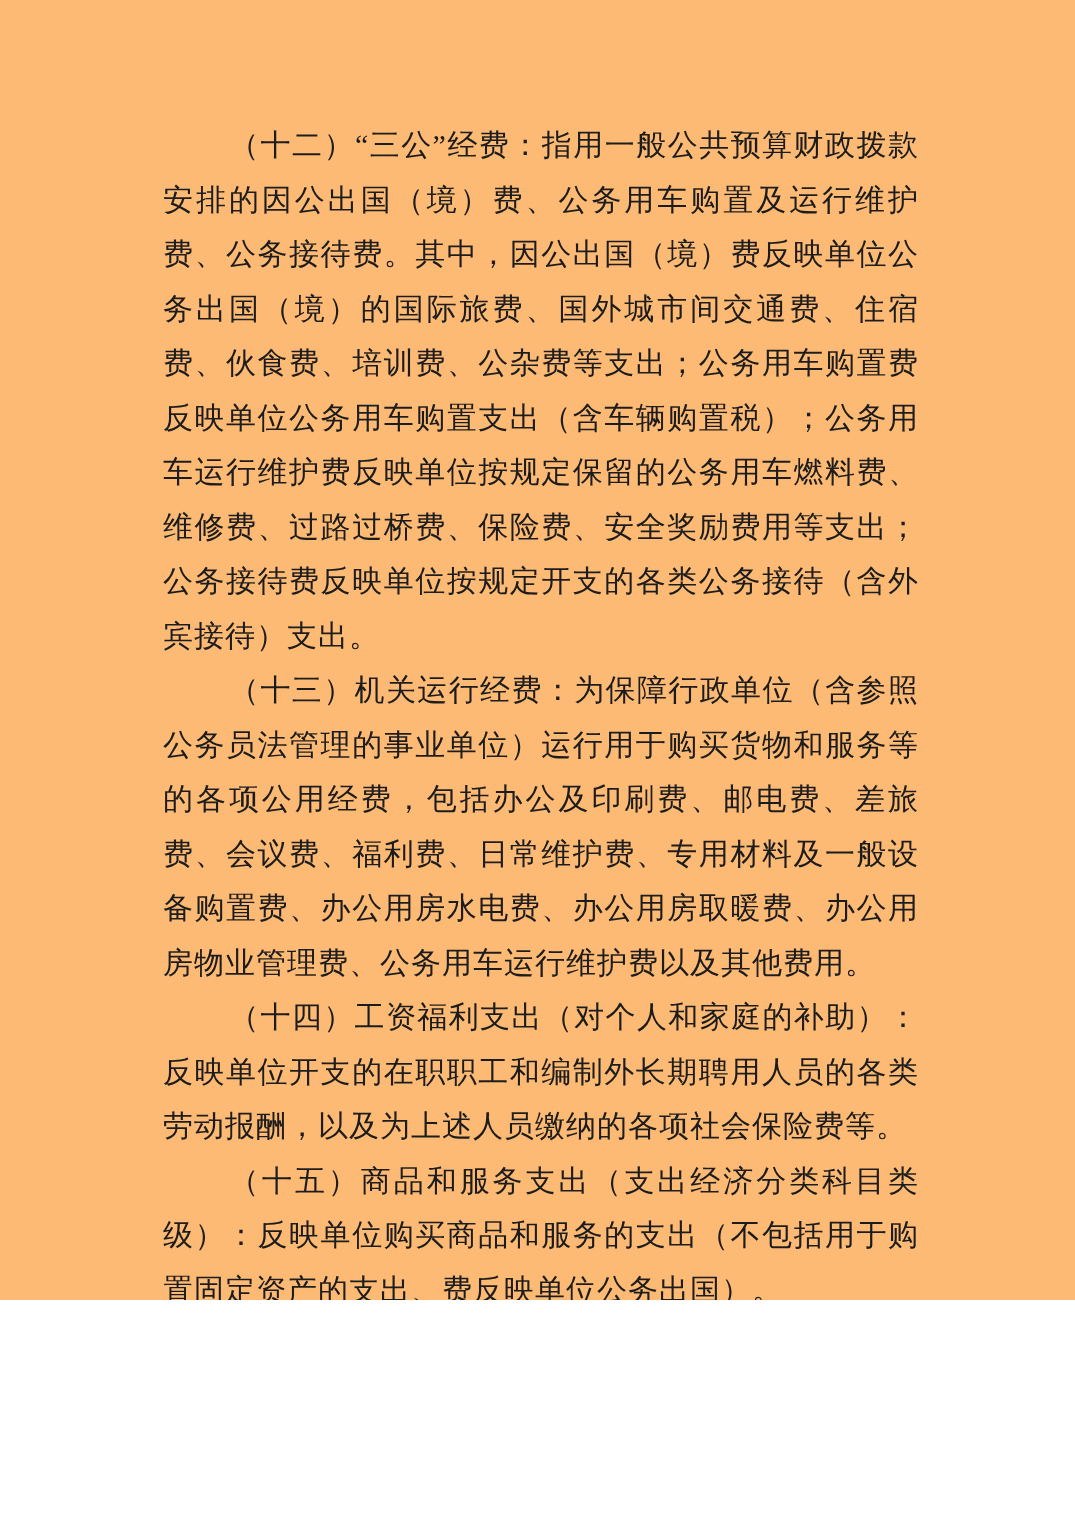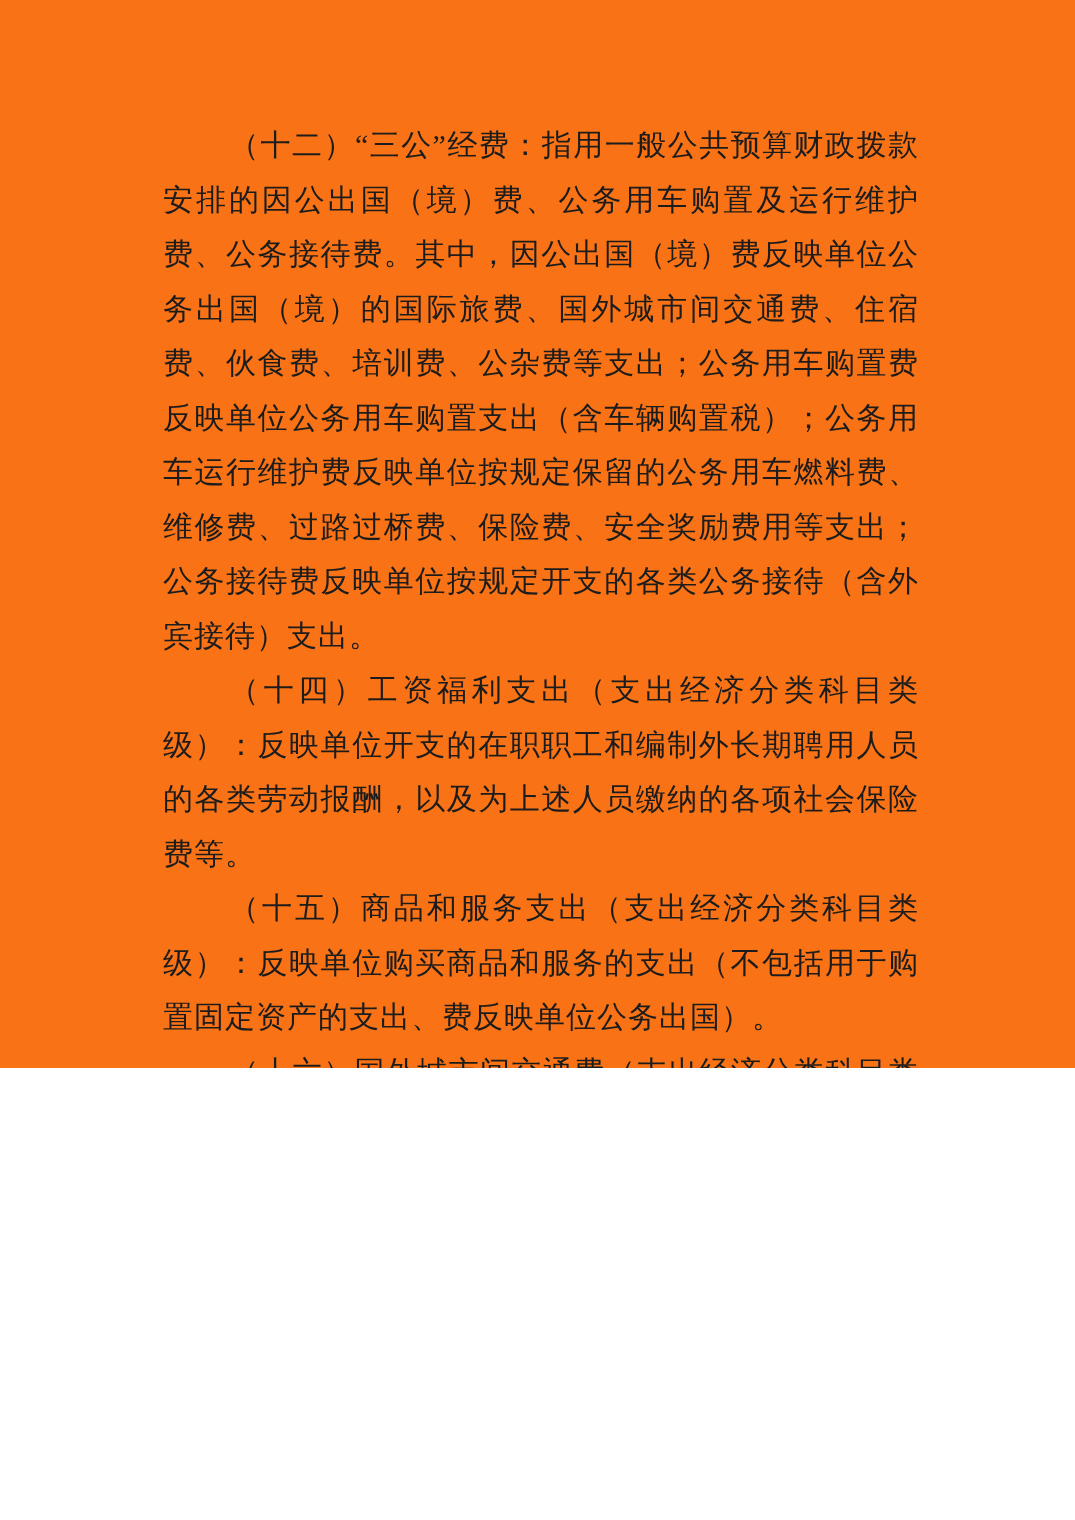--- a/index.html
+++ b/index.html
@@ -3,22 +3,22 @@
 <meta charset="utf-8">
 <style>
   html, body {
     margin: 0;
     padding: 0;
     background: #ffffff;
   }
   .page {
     position: relative;
     width: 1075px;
-    height: 1068px;
-    background: #f97316;
+    height: 1300px;
+    background: #fdba74;
     overflow: hidden;
     font-family: "Liberation Serif", "DejaVu Serif", serif;
     color: #1c1c1c;
   }
   .content {
     position: absolute;
     left: 163px;
     top: 118px;
     width: 756px;
   }
@@ -42,18 +42,19 @@
     letter-spacing: 6px;
     color: #2a2a2a;
   }
 </style>
 </head>
 <body>
 
 <div class="page">
   <div class="content">
     <p>（十二）“三公”经费：指用一般公共预算财政拨款安排的因公出国（境）费、公务用车购置及运行维护费、公务接待费。其中，因公出国（境）费反映单位公务出国（境）的国际旅费、国外城市间交通费、住宿费、伙食费、培训费、公杂费等支出；公务用车购置费反映单位公务用车购置支出（含车辆购置税）；公务用车运行维护费反映单位按规定保留的公务用车燃料费、维修费、过路过桥费、保险费、安全奖励费用等支出；公务接待费反映单位按规定开支的各类公务接待（含外宾接待）支出。</p>
-    <p>（十四）工资福利支出（支出经济分类科目类级）：反映单位开支的在职职工和编制外长期聘用人员的各类劳动报酬，以及为上述人员缴纳的各项社会保险费等。</p>
+    <p>（十三）机关运行经费：为保障行政单位（含参照公务员法管理的事业单位）运行用于购买货物和服务等的各项公用经费，包括办公及印刷费、邮电费、差旅费、会议费、福利费、日常维护费、专用材料及一般设备购置费、办公用房水电费、办公用房取暖费、办公用房物业管理费、公务用车运行维护费以及其他费用。</p>
+    <p>（十四）工资福利支出（对个人和家庭的补助）：反映单位开支的在职职工和编制外长期聘用人员的各类劳动报酬，以及为上述人员缴纳的各项社会保险费等。</p>
     <p>（十五）商品和服务支出（支出经济分类科目类级）：反映单位购买商品和服务的支出（不包括用于购置固定资产的支出、费反映单位公务出国）。</p>
     <p>（十六）国外城市间交通费（支出经济分类科目类级）：反映用于对个人和家庭的补助支出。</p>
   </div>
   <div class="footer">- 8 -</div>
 </div>
 
 </body></html>

